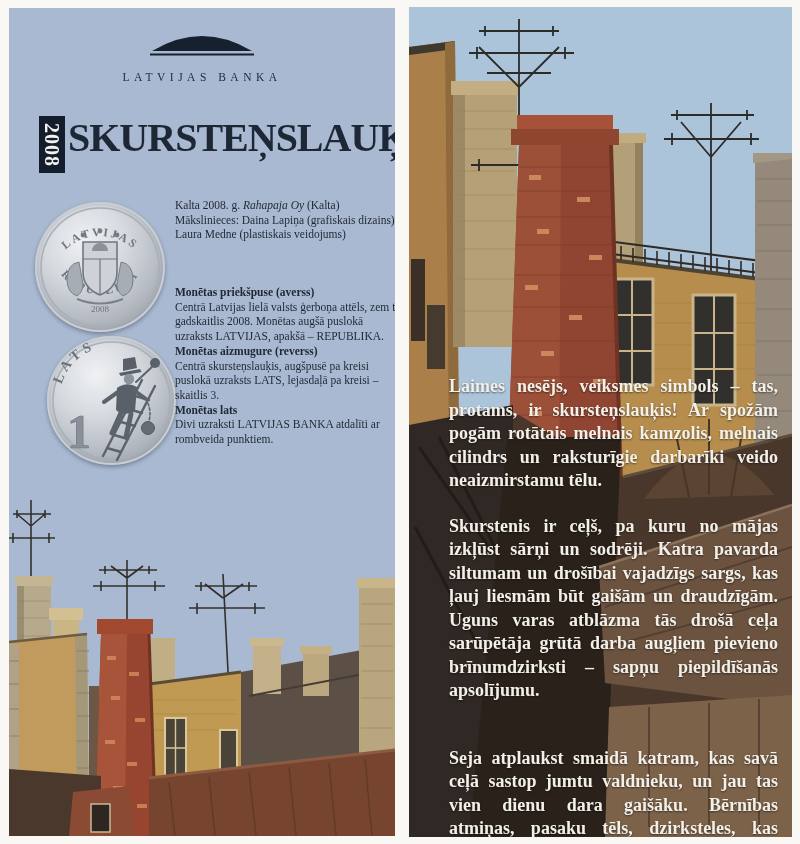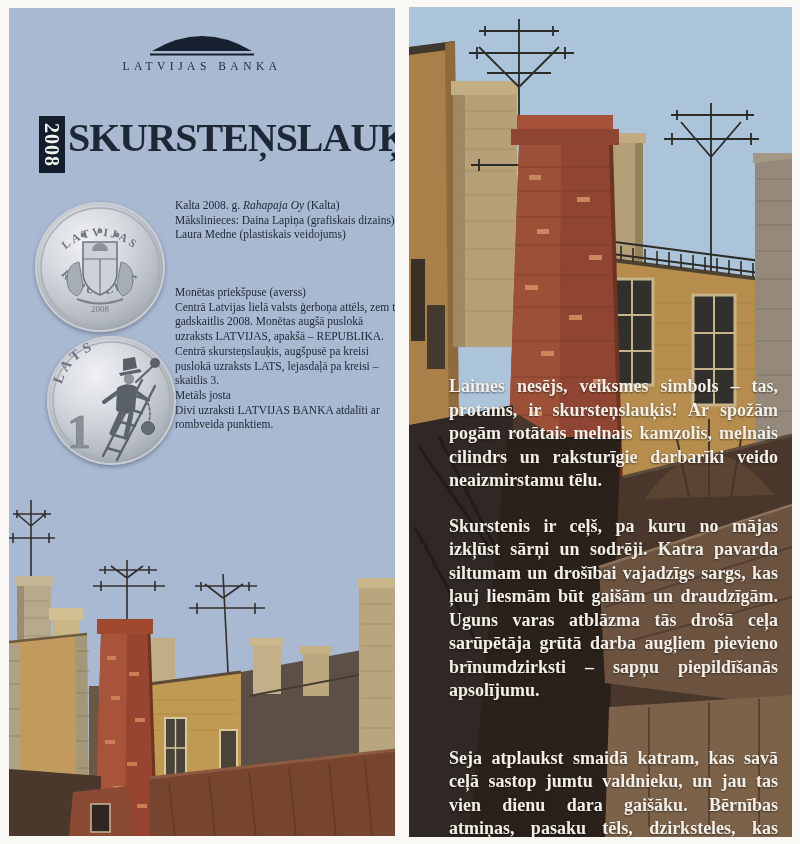--- a/index.html
+++ b/index.html
@@ -10,21 +10,21 @@
     overflow:hidden;
   }
   .panel{position:absolute;overflow:hidden;}
   #left-panel{left:9px;top:8px;width:386px;height:828px;background:#a9b9d2;}
   #right-panel{left:409px;top:7px;width:383px;height:830px;background:#abc4da;}
 
   
   .logo{position:absolute;left:0;top:22px;width:100%;text-align:center;}
   .logo svg{display:block;margin:0 auto;}
   .bank-name{
-    display:block;margin-top:3px;font-size:11.5px;letter-spacing:4.5px;
+    display:block;margin-top:14px;font-size:11.5px;letter-spacing:4.5px;
     color:#232c3a;white-space:nowrap;
   }
   .title-row{position:absolute;left:30px;top:108px;width:356px;display:flex;align-items:flex-start;}
   .year-tab{
     width:26px;height:57px;background:#141d2b;color:#f2f2ee;
     writing-mode:vertical-rl;text-align:center;line-height:26px;
     font-weight:bold;font-size:20px;letter-spacing:1px;flex:none;
   }
   .brochure-title{
     margin:2px 0 0 3px;font-weight:bold;font-size:40px;letter-spacing:-1px;
@@ -40,21 +40,21 @@
   .coin svg{position:absolute;left:0;top:0;}
 
   .specs{
     position:absolute;left:166px;top:190px;width:227px;
     font-size:11.5px;line-height:14.7px;color:#1f2733;
   }
   .sections{
     position:absolute;left:166px;top:277px;width:227px;
     font-size:11.5px;line-height:14.7px;color:#1f2733;
   }
-  .section-heading{font-weight:normal;}
+  .section-heading{font-weight:bold;}
   .left-scene{position:absolute;left:0;bottom:0;width:386px;height:350px;}
 
   
   .right-scene{position:absolute;left:0;top:0;width:383px;height:830px;}
   .overlay-text{
     position:absolute;left:40px;top:368px;width:329px;
     color:#f3f0e9;font-size:18px;line-height:23.5px;text-align:justify;
     text-shadow:0 1px 2px rgba(10,8,5,.55);
     font-weight:bold;
   }
@@ -138,22 +138,23 @@
   </div>
 
   <div class="specs">
     <div><span>Kalta 2008. g. </span><i>Rahapaja Oy</i><span> (Kalta)</span></div>
     <div>Mākslinieces: Daina Lapiņa (grafiskais dizains), Laura Medne (plastiskais veidojums)</div>
   </div>
 
   <div class="sections">
     <div class="section-heading">Monētas priekšpuse (averss)</div>
     <div class="section-body">Centrā Latvijas lielā valsts ģerboņa attēls, zem tā gadskaitlis 2008. Monētas augšā puslokā uzraksts LATVIJAS, apakšā – REPUBLIKA.</div>
+    <div class="section-heading">Monētas aizmugure (reverss)</div>
     <div class="section-body">Centrā skursteņslauķis, augšpusē pa kreisi puslokā uzraksts LATS, lejasdaļā pa kreisi – skaitlis 3.</div>
-    <div class="section-heading">Metāls josta</div>
+    <div class="section-heading">Monētas lats</div>
     <div class="section-body">Divi uzraksti LATVIJAS BANKA atdalīti ar rombveida punktiem.</div>
   </div>
 
   <svg class="left-scene" viewBox="0 0 386 350">
 
     <g stroke="#33302c" stroke-width="1.6" fill="none">
       <path d="M22,100 V14 M4,28 H42 M8,24 v8 M36,24 v8 M0,52 H46 M4,47 v10 M40,47 v10 M22,40 l-14,-12 M22,40 l14,-12"></path>
       <path d="M118,140 V74 M90,84 H148 M96,80 v8 M140,80 v8 M84,100 H156 M92,95 v10 M146,95 v10 M118,92 l-16,-12 M118,92 l16,-12"></path>
       <path d="M220,205 L214,88 M186,100 H248 M192,96 v9 M240,96 v9 M180,122 H256 M188,117 v11 M246,117 v11 M214,112 l-18,-14 M214,112 l20,-14"></path>
     </g>

